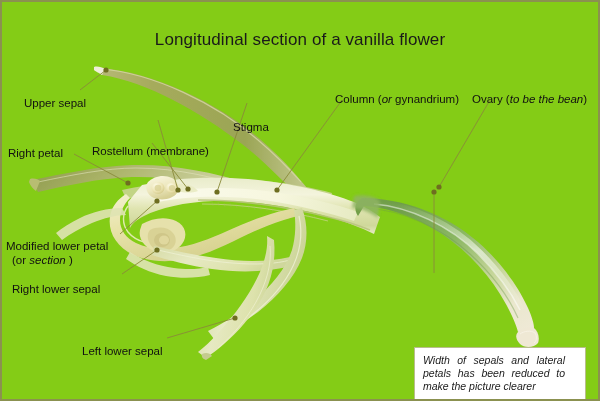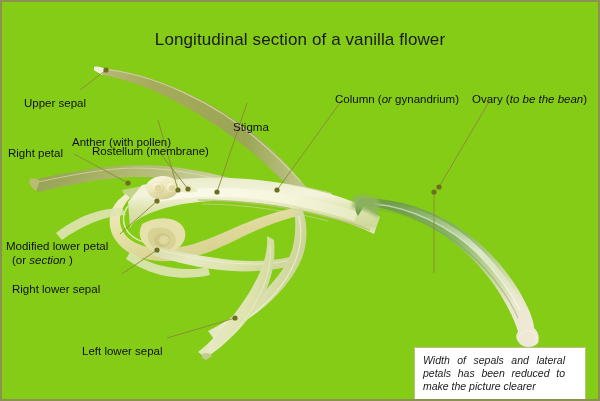--- a/index.html
+++ b/index.html
@@ -348,21 +348,20 @@
       <circle cx="155" cy="199" r="2.6"></circle>
       <circle cx="155" cy="248" r="2.6"></circle>
       <circle cx="233" cy="316" r="2.6"></circle>
     </g>
   </svg>
 
   <div class="lbl" style="left:22px;top:94px;">Upper sepal</div>
 
   <div class="lbl" style="left:90px;top:110px;margin-top:32px;">Rostellum (membrane)</div>
 
-  <div class="lbl" style="left:70px;top:133px;">Anther (with pollen)</div>
 
   <div class="lbl" style="left:6px;top:144px;">Right petal</div>
 
   <div class="lbl" style="left:231px;top:94px;margin-top:24px;">Stigma</div>
 
   <div class="lbl" style="left:333px;top:90px;"><span>Column (</span><i>or</i><span> gynandrium)</span></div>
 
   <div class="lbl" style="left:470px;top:90px;"><span>Ovary (</span><i>to be the bean</i><span>)</span></div>
 
 

